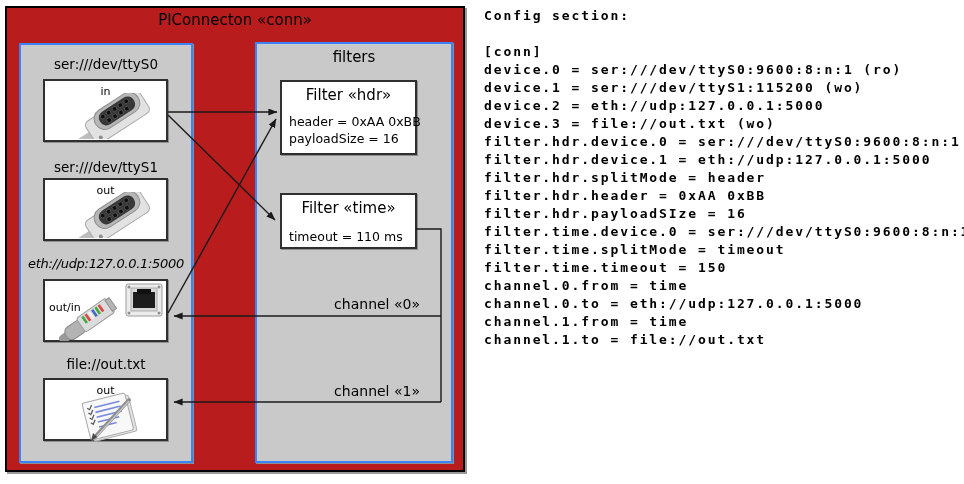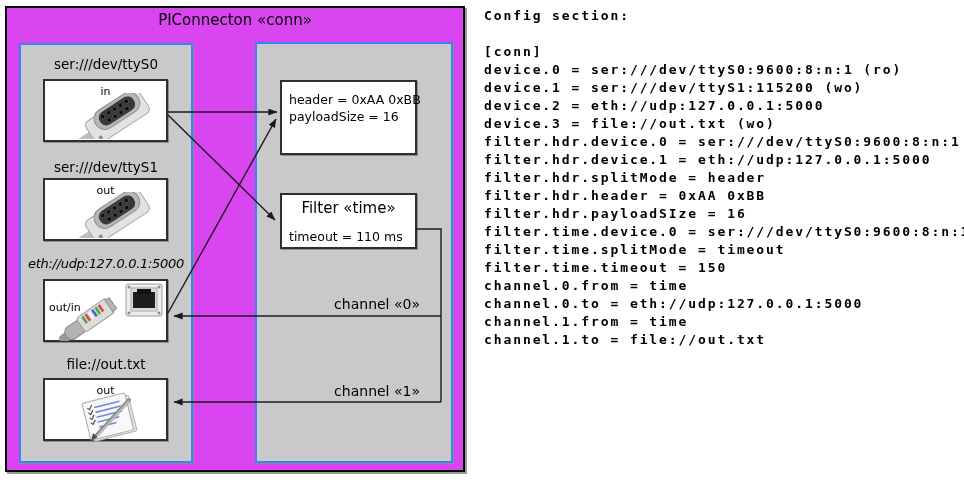--- a/index.html
+++ b/index.html
@@ -2,21 +2,21 @@
 <html><head>
 <meta charset="utf-8">
 <style>
   * { margin:0; padding:0; box-sizing:border-box; }
   html,body { width:964px; height:484px; background:#fff; }
   body { font-family:"DejaVu Sans","Liberation Sans",sans-serif; color:#000; }
   .stage { position:relative; width:964px; height:484px; background:#fff; overflow:hidden; }
 
   
   .outer-box { position:absolute; left:5px; top:6px; width:460px; height:466px;
-               background:#d946ef; border:2px solid #000; box-shadow:2px 2px 0 #9a9a9a; }
+               background:#b91c1c; border:2px solid #000; box-shadow:2px 2px 0 #9a9a9a; }
   .diagram-title { position:absolute; top:3px; left:0; width:100%; text-align:center;
                    font-size:15px; }
 
   
   .panel { position:absolute; background:#c9c9c9; border:2px solid #3b82f6;
            box-shadow:1px 1px 0 #8e8e8e; }
   .devices-panel { left:12px; top:35px; width:174px; height:420px; }
   .filters-panel { left:248px; top:34px; width:198px; height:421px; }
   .panel-title { position:absolute; top:4px; left:0; width:100%; text-align:center; font-size:15px; }
 
@@ -154,22 +154,24 @@
             <path d="M13,26 l2,2 3,-4" fill="none" stroke="#555" stroke-width="1.2"></path>
           </g>
           <line x1="18" y1="45" x2="52" y2="8" stroke="#8e8e8e" stroke-width="4" stroke-linecap="round"></line>
           <line x1="20" y1="44" x2="52" y2="9" stroke="#c8c8c8" stroke-width="1.2"></line>
           <polygon points="14,49 20,45 16,41" fill="#4a4a4a"></polygon>
         </svg>
       </div>
     </div>
 
     <div class="panel filters-panel">
+      <div class="panel-title">filters</div>
 
       <div class="filter-box filter-hdr">
+        <div class="filter-title">Filter «hdr»</div>
         <div class="filter-params">
           <div class="filter-param">header = 0xAA 0xBB</div>
           <div class="filter-param">payloadSize = 16</div>
         </div>
       </div>
 
       <div class="filter-box filter-time">
         <div class="filter-title">Filter «time»</div>
         <div class="filter-params">
           <div class="filter-param">timeout = 110 ms</div>

